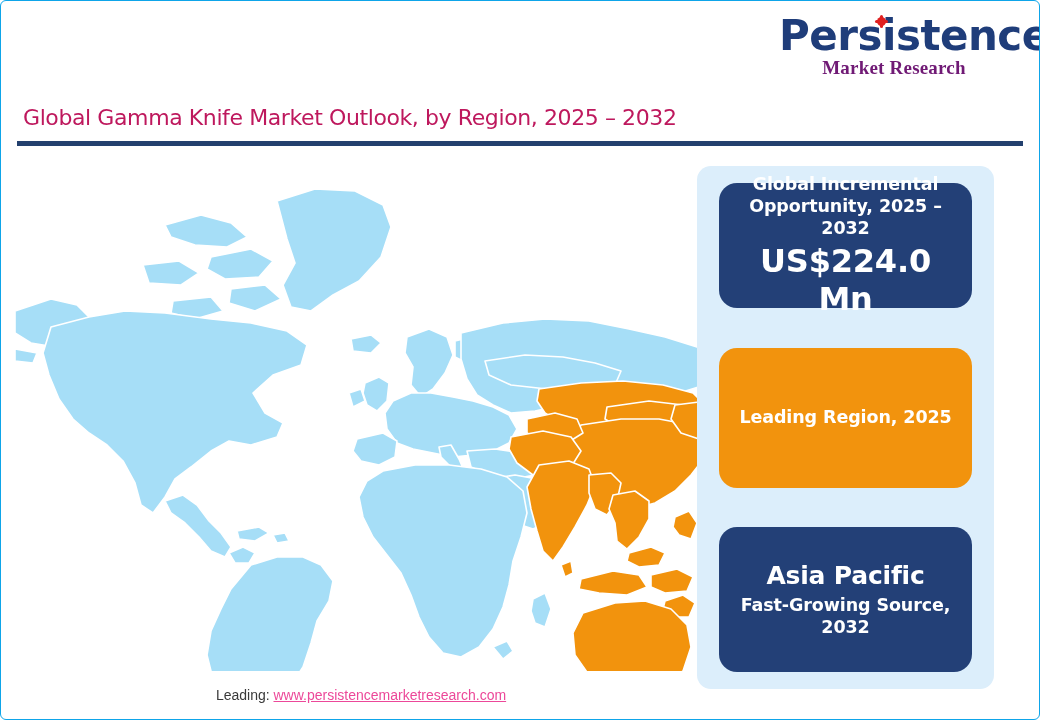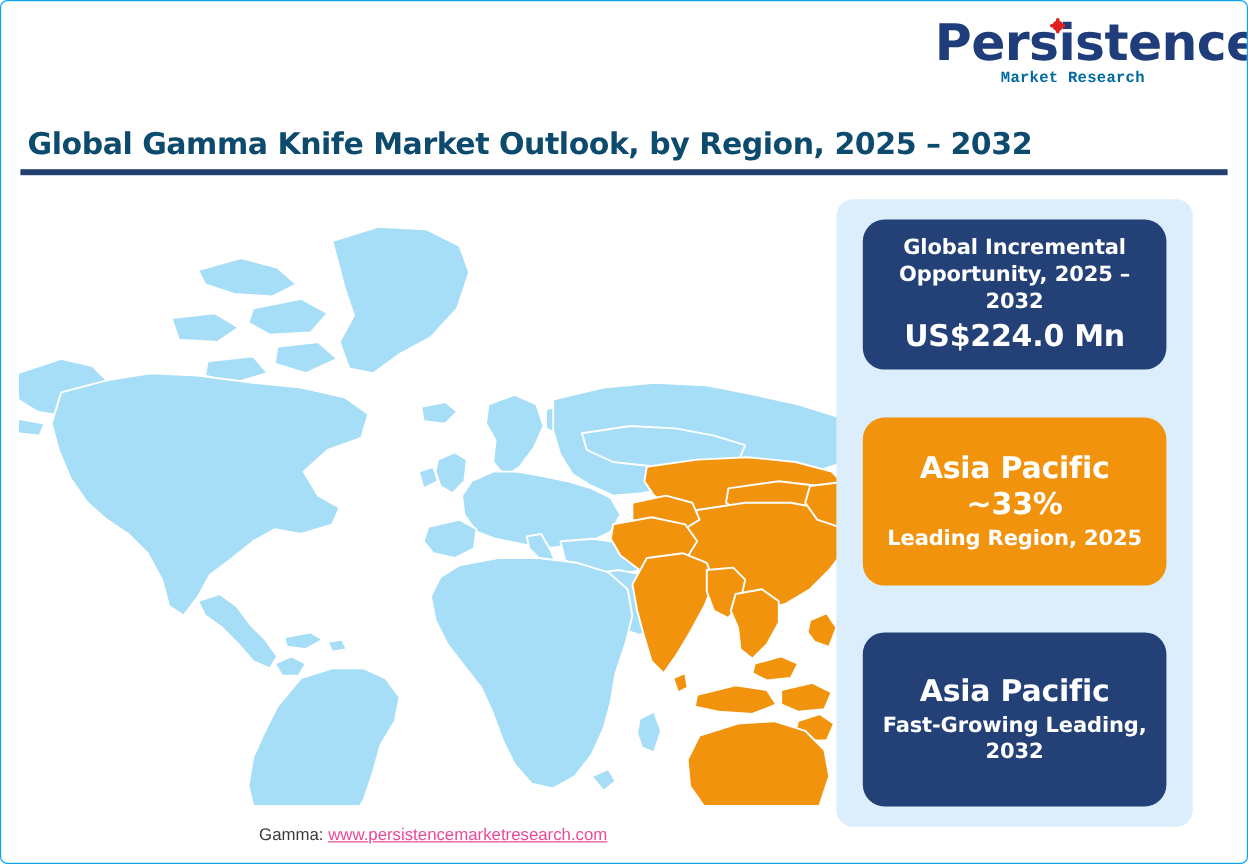--- a/index.html
+++ b/index.html
@@ -55,37 +55,37 @@
     top: -2px;
     width: 3px;
     height: 13px;
     background: #E02020;
     border-radius: 2px;
   }
   .logo-dot::after {
     transform: rotate(90deg);
   }
   .logo-sub {
-    font-family: Liberation Mono, monospace;
-    font-weight: bold;
-    font-size: 13px;
-    color: #0369a1;
+    font-family: Liberation Serif, serif;
+    font-weight: bold;
+    font-size: 19px;
+    color: #701a75;
     letter-spacing: 0.2px;
     margin-top: 1px;
   }
 
   
   .title {
     position: absolute;
     left: 22px;
     top: 104px;
     font-family: "DejaVu Sans", sans-serif;
-    font-weight: bold;
-    font-size: 25px;
-    color: #0c4a6e;
+    font-weight: normal;
+    font-size: 22px;
+    color: #be185d;
     letter-spacing: -0.4px;
     white-space: nowrap;
   }
   .title-rule {
     position: absolute;
     left: 16px;
     top: 140px;
     width: 1006px;
     height: 5px;
     background: #23406E;
@@ -138,21 +138,21 @@
   .card-line-sm {
     font-family: "DejaVu Sans", sans-serif;
     font-weight: bold;
     font-size: 17.5px;
     line-height: 1.28;
     letter-spacing: -0.1px;
   }
   .card-line-lg {
     font-family: "DejaVu Sans", sans-serif;
     font-weight: bold;
-    font-size: 25px;
+    font-size: 32px;
     line-height: 1.2;
     letter-spacing: -0.2px;
     margin-top: 2px;
   }
   .card-line-lg-top {
     font-family: "DejaVu Sans", sans-serif;
     font-weight: bold;
     font-size: 25px;
     line-height: 1.2;
     letter-spacing: -0.2px;
@@ -305,30 +305,29 @@
 
   <div class="panel">
 
     <div class="card card-navy card-1">
       <div class="card-line-sm">Global Incremental</div>
       <div class="card-line-sm">Opportunity, 2025 – 2032</div>
       <div class="card-line-lg">US$224.0 Mn</div>
     </div>
 
     <div class="card card-orange card-2">
-      <div class="card-line-lg-top">Asia Pacific ~33%</div>
       <div class="card-line-sm">Leading Region, 2025</div>
     </div>
 
     <div class="card card-navy card-3">
       <div class="card-line-lg-top">Asia Pacific</div>
-      <div class="card-line-sm">Fast-Growing Leading,</div>
+      <div class="card-line-sm">Fast-Growing Source,</div>
       <div class="card-line-sm">2032</div>
     </div>
 
   </div>
 
   <div class="source">
-    <span>Gamma:</span>
+    <span>Leading:</span>
     <a href="#">www.persistencemarketresearch.com</a>
   </div>
 
 </div>
 
 </body></html>

